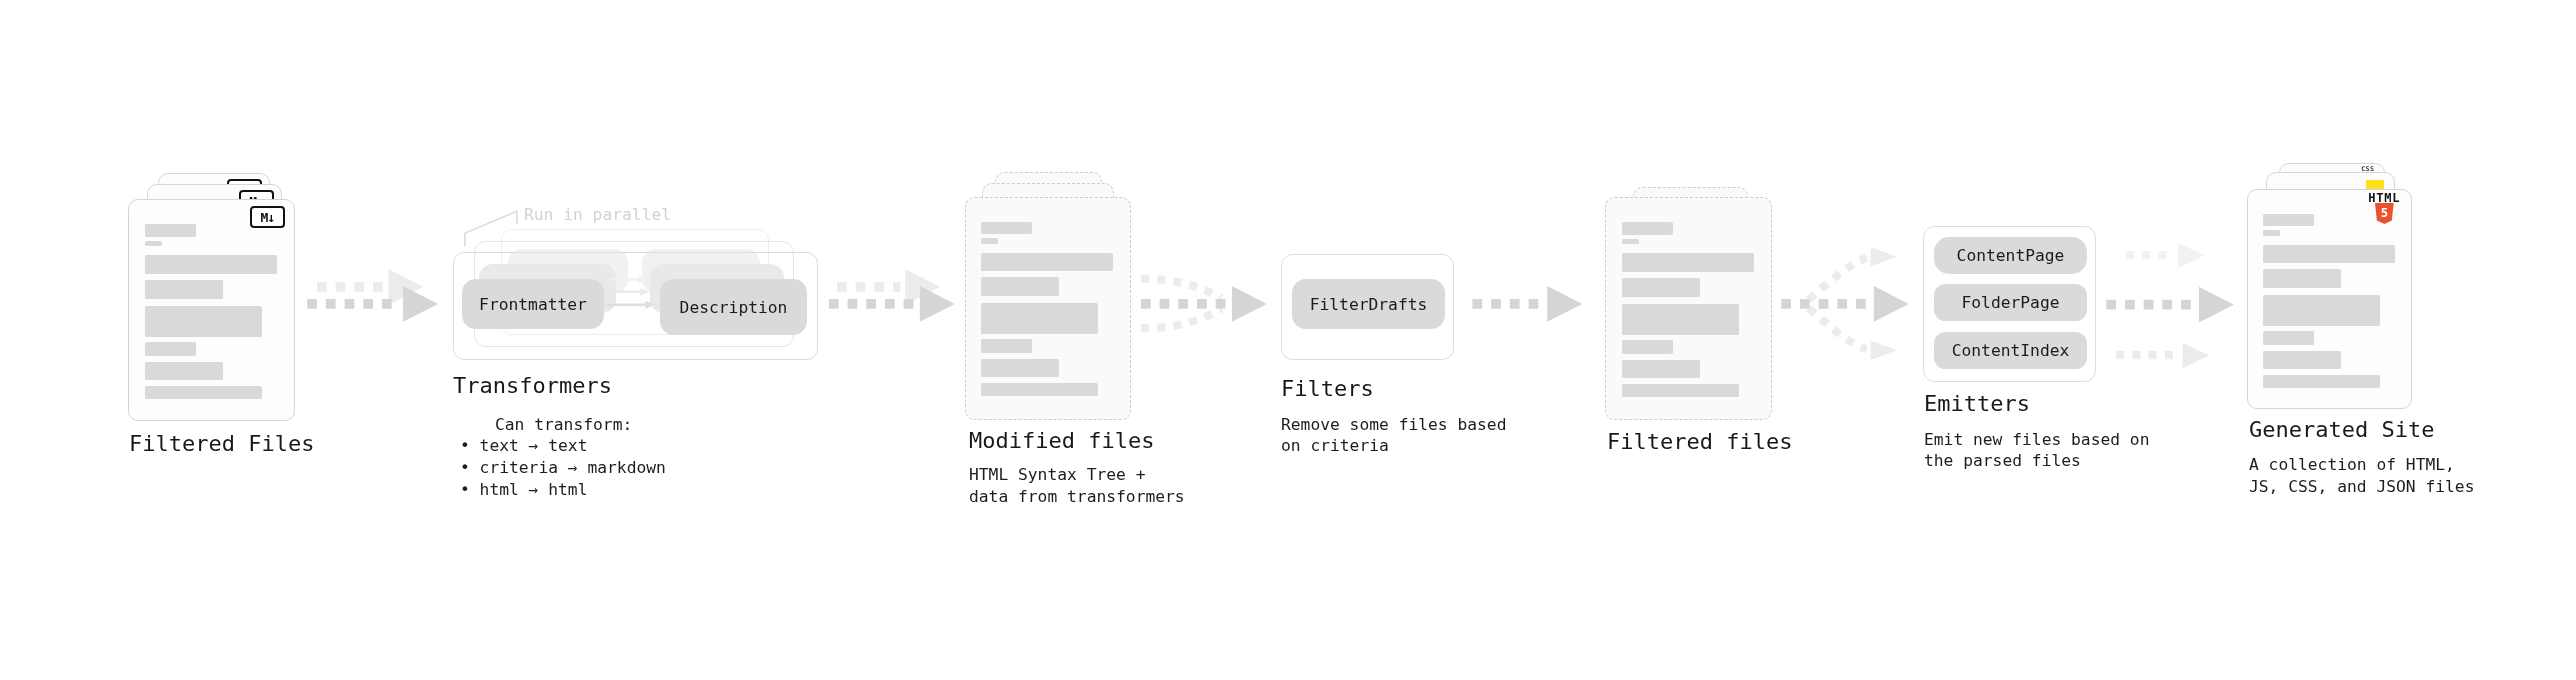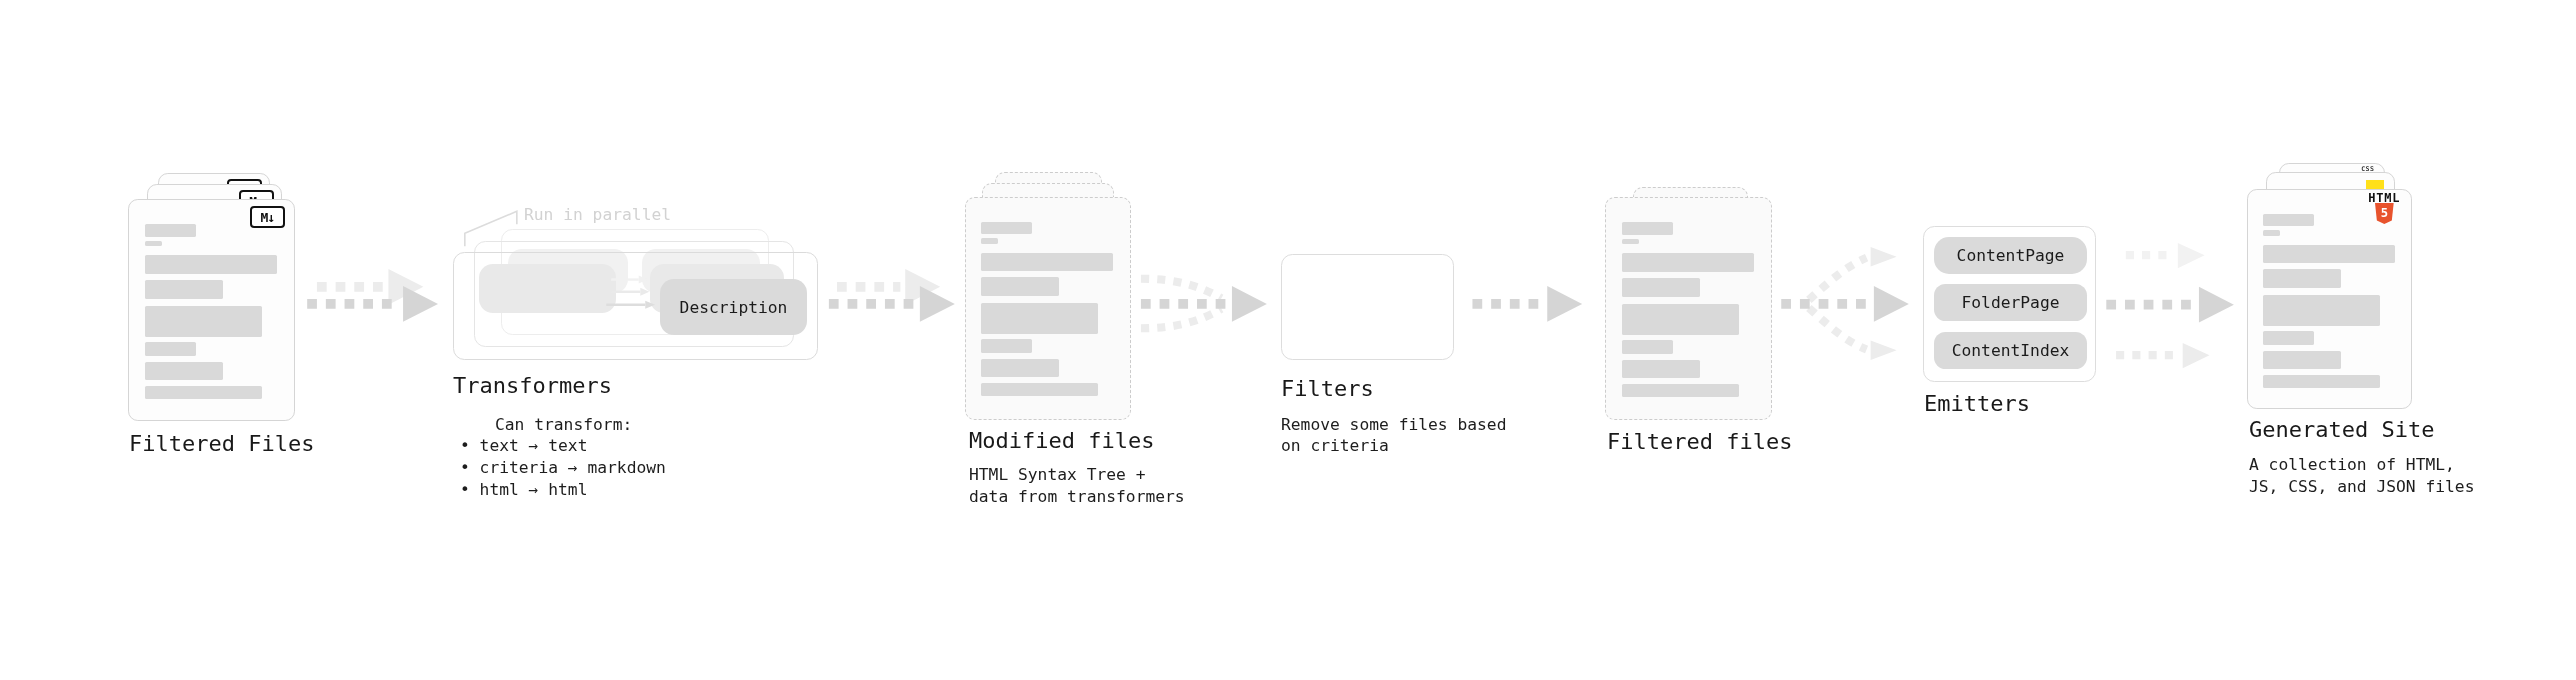--- a/index.html
+++ b/index.html
@@ -155,20 +155,21 @@
 
   <div class="abs t-card t3 z2" style="left:501px;top:229px;width:268px;height:106px;"></div>
   <div class="abs ghost z3" style="left:508px;top:249px;width:120px;height:44px;background:#f1f1f1;"></div>
   <div class="abs ghost z3" style="left:642px;top:249px;width:118px;height:44px;background:#f1f1f1;"></div>
 
   <div class="abs t-card t2 z4" style="left:474px;top:241px;width:320px;height:106px;"></div>
   <div class="abs ghost z5" style="left:479px;top:264px;width:137px;height:49px;background:#e9e9e9;"></div>
   <div class="abs ghost z5" style="left:650px;top:264px;width:134px;height:49px;background:#e9e9e9;"></div>
 
   <div class="abs t-card t1 z6" style="left:453px;top:252px;width:365px;height:108px;"></div>
+  <div class="abs pill z7" style="left:462px;top:279px;width:142px;height:50px;">Frontmatter</div>
   <div class="abs pill z7" style="left:660px;top:279px;width:147px;height:56px;">Description</div>
 
   <div class="abs node-title" style="left:453px;top:374px;">Transformers</div>
   <div class="abs node-desc" style="left:453px;top:414px;margin-left:42px;">Can transform:</div>
   <div class="abs node-desc lh27" style="left:460px;top:435px;">
     <div>• text → text</div>
     <div>• criteria → markdown</div>
     <div>• html → html</div>
   </div>
 
@@ -186,20 +187,21 @@
         <i></i>
       </div>
   </div>
   <div class="abs node-title" style="left:969px;top:429px;">Modified files</div>
   <div class="abs node-desc lh27" style="left:969px;top:464px;">
     <div>HTML Syntax Tree +</div>
     <div>data from transformers</div>
   </div>
 
   <div class="abs box z2" style="left:1281px;top:254px;width:173px;height:106px;"></div>
+  <div class="abs pill z3" style="left:1292px;top:279px;width:153px;height:50px;">FilterDrafts</div>
   <div class="abs node-title" style="left:1281px;top:377px;">Filters</div>
   <div class="abs node-desc" style="left:1281px;top:414px;">
     <div>Remove some files based</div>
     <div>on criteria</div>
   </div>
 
   <div class="abs file-card dashed z1" style="left:1633px;top:187px;width:115px;height:223px;"></div>
   <div class="abs file-card dashed z2" style="left:1605px;top:197px;width:167px;height:223px;">
     <div class="bars" style="left:16.3px;top:24.4px;">
         <i></i>
@@ -212,20 +214,24 @@
         <i></i>
       </div>
   </div>
   <div class="abs node-title" style="left:1607px;top:430px;">Filtered files</div>
 
   <div class="abs box z2" style="left:1923px;top:226px;width:173px;height:156px;"></div>
   <div class="abs pill z3" style="left:1934px;top:237px;width:153px;height:37px;border-radius:15px;">ContentPage</div>
   <div class="abs pill z3" style="left:1934px;top:284px;width:153px;height:37px;border-radius:11.4px;">FolderPage</div>
   <div class="abs pill z3" style="left:1934px;top:332px;width:153px;height:37px;border-radius:11.4px;">ContentIndex</div>
   <div class="abs node-title" style="left:1924px;top:392px;">Emitters</div>
+  <div class="abs node-desc" style="left:1924px;top:429px;">
+    <div>Emit new files based on</div>
+    <div>the parsed files</div>
+  </div>
 
   <div class="abs file-card z1" style="left:2279px;top:163px;width:106px;height:220px;">
     <span class="css-badge" style="right:9.8px;top:2.4px;">CSS</span>
   </div>
   <div class="abs file-card z2" style="left:2266px;top:172px;width:129px;height:220px;">
     <span class="js-badge" style="right:9.8px;top:6.5px;"></span>
   </div>
   <div class="abs file-card z3" style="left:2247px;top:189px;width:165px;height:220px;">
     <span class="html5-badge" style="right:10.6px;top:4.9px;">
       <span class="word">HTML</span>

